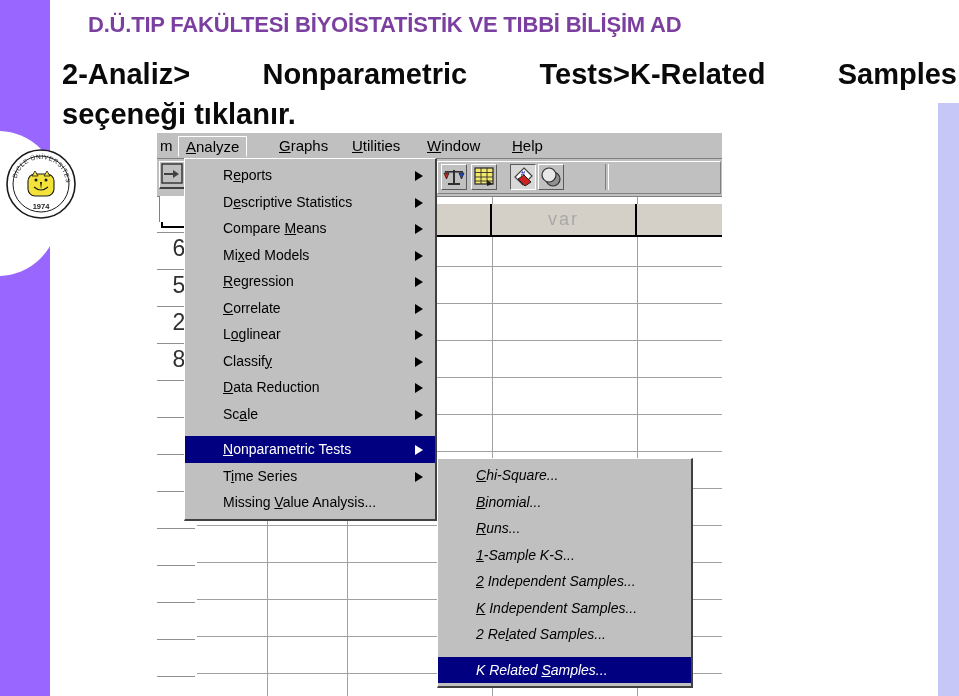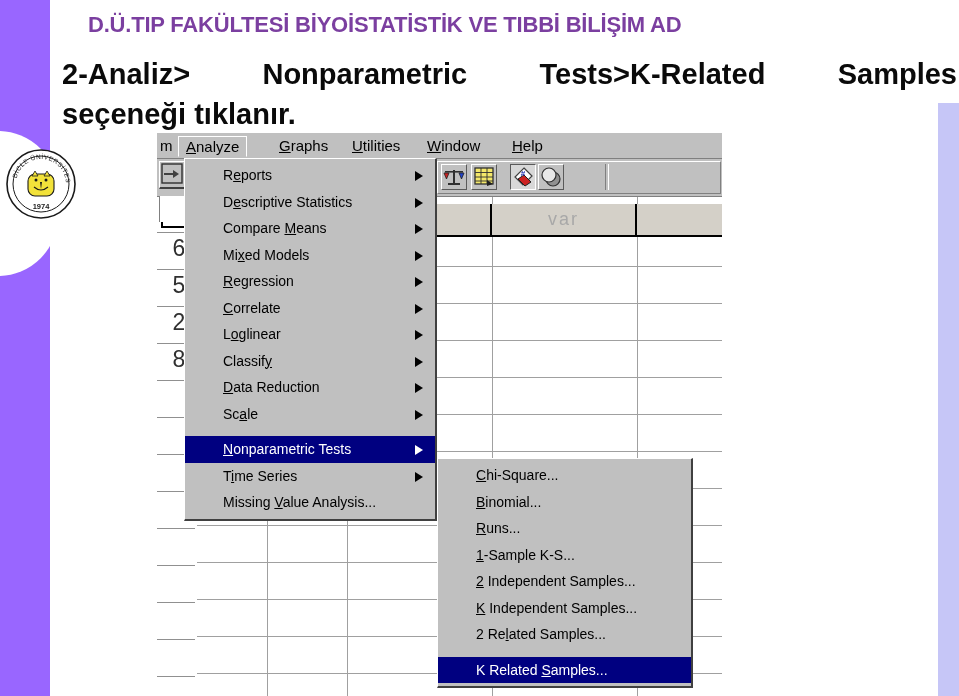--- a/index.html
+++ b/index.html
@@ -278,20 +278,21 @@
     position: absolute;
     left: 280px; top: 325px;
     width: 256px;
     background: #c0c0c0;
     border-top: 1px solid #ffffff;
     border-left: 1px solid #ffffff;
     border-right: 2px solid #404040;
     border-bottom: 2px solid #404040;
     box-sizing: border-box;
     padding: 3px 0;
+    font-style: italic;
   }
   .menu-item {
     position: relative;
     height: 26.5px;
     line-height: 26.5px;
     padding-left: 38px;
     font-size: 14px;
     color: #000000;
     white-space: nowrap;
   }

